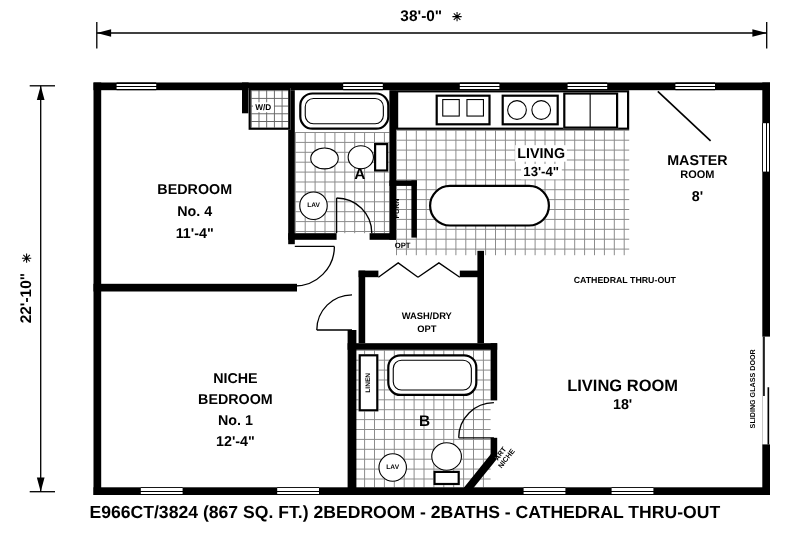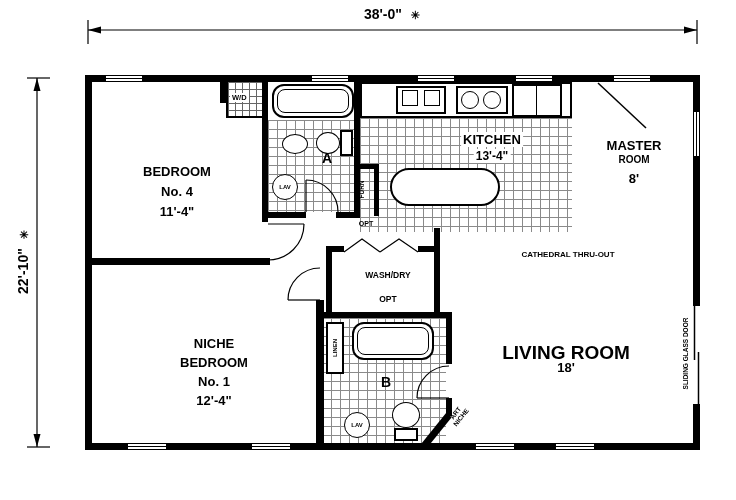--- a/index.html
+++ b/index.html
@@ -150,44 +150,45 @@
     <span>22'-10"</span>
     <span style="margin-left:5px;font-size:11px">✳</span>
   </div>
 
   <div class="label" style="left:177px;top:164px;font-size:13px">BEDROOM</div>
   <div class="label" style="left:177px;top:184px;font-size:13px">No. 4</div>
   <div class="label" style="left:177px;top:204px;font-size:13px">11'-4"</div>
 
   <div class="label" style="left:327px;top:150px;font-size:14px">A</div>
 
-  <div class="label bgwhite" style="left:492px;top:132px;font-size:13px">KITCHEN</div>
+  <div class="label bgwhite" style="left:492px;top:132px;font-size:13px">LIVING</div>
   <div class="label bgwhite" style="left:492px;top:149px;font-size:12px">13'-4"</div>
 
   <div class="label" style="left:634px;top:138px;font-size:13px">MASTER</div>
   <div class="label" style="left:634px;top:154px;font-size:10px">ROOM</div>
   <div class="label" style="left:634px;top:171px;font-size:13px">8'</div>
 
   <div class="label" style="left:568px;top:250px;font-size:8px">CATHEDRAL THRU-OUT</div>
 
   <div class="label" style="left:214px;top:336px;font-size:13px">NICHE</div>
   <div class="label" style="left:214px;top:355px;font-size:13px">BEDROOM</div>
   <div class="label" style="left:214px;top:374px;font-size:13px">No. 1</div>
   <div class="label" style="left:214px;top:393px;font-size:13px">12'-4"</div>
 
-  <div class="label" style="left:388px;top:270px;font-size:8.5px">WASH/DRY</div>
+  <div class="label" style="left:388px;top:282px;font-size:8.5px">WASH/DRY</div>
   <div class="label" style="left:388px;top:294px;font-size:8.5px">OPT</div>
 
   <div class="label" style="left:386px;top:374px;font-size:14px">B</div>
 
-  <div class="label" style="left:566px;top:342px;font-size:19px">LIVING ROOM</div>
+  <div class="label" style="left:566px;top:342px;font-size:15px">LIVING ROOM</div>
   <div class="label" style="left:566px;top:360px;font-size:13px">18'</div>
 
   <div class="rlabel" style="left:341px;top:186px;width:40px;font-size:6.5px;transform:rotate(-90deg)">FURN</div>
   <div class="label" style="left:366px;top:220px;font-size:7px">OPT</div>
   <div class="rlabel" style="left:625px;top:350px;width:120px;font-size:6.5px;transform:rotate(-90deg)">SLIDING GLASS DOOR</div>
   <div class="rlabel" style="left:448px;top:408px;font-size:6.5px;line-height:7px;transform:rotate(-52deg)">
     <div>ART</div>
     <div>NICHE</div>
   </div>
 
+  <div class="label" style="left:368px;top:458px;font-size:16px">E966CT/3824 (867 SQ. FT.) 2BEDROOM - 2BATHS - CATHEDRAL THRU-OUT</div>
 
 </div>
 
 </body></html>

